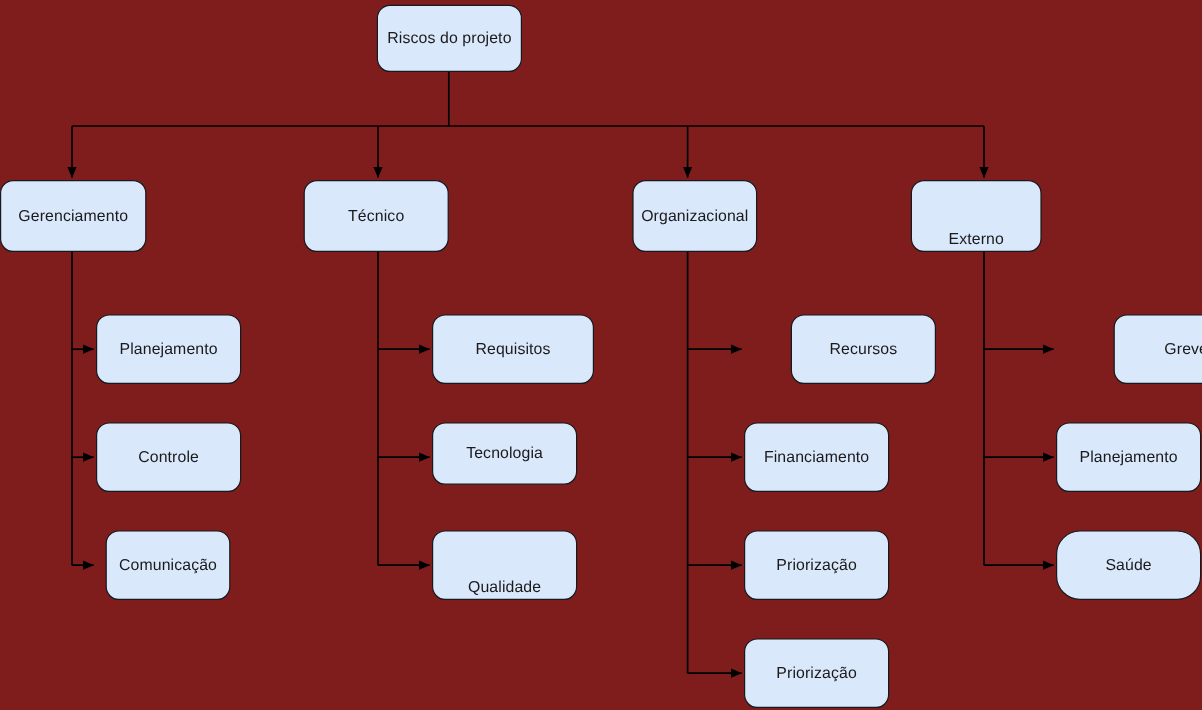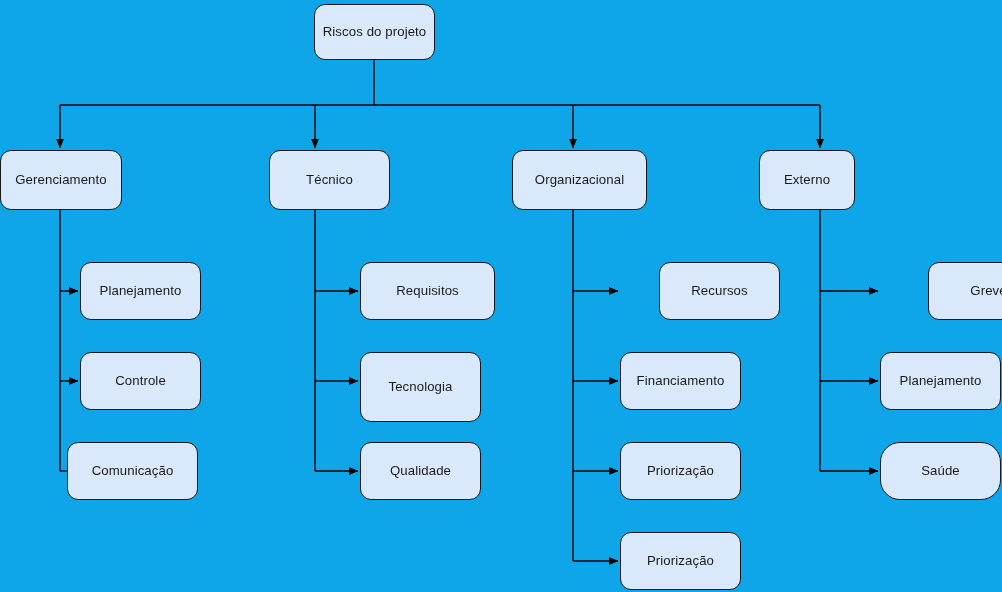--- a/index.html
+++ b/index.html
@@ -7,21 +7,21 @@
     padding: 0;
     background: #ffffff;
   }
   body {
     font-family: "Liberation Sans", sans-serif;
   }
   #canvas {
     position: relative;
     width: 1002px;
     height: 592px;
-    background: #0ea5e9;
+    background: #7f1d1d;
     overflow: hidden;
   }
   #edge-layer {
     position: absolute;
     left: 0;
     top: 0;
     width: 1002px;
     height: 592px;
     pointer-events: none;
   }
@@ -90,51 +90,51 @@
       </div>
       <div class="node" style="left: 0px; top: 150px; width: 122px; height: 60px;">
         <span class="node-label">Gerenciamento</span>
       </div>
       <div class="node" style="left: 80px; top: 262px; width: 121px; height: 58px;">
         <span class="node-label">Planejamento</span>
       </div>
       <div class="node" style="left: 80px; top: 352px; width: 121px; height: 58px; justify-content: center;">
         <span class="node-label">Controle</span>
       </div>
-      <div class="node" style="left: 67px; top: 442px; width: 131px; height: 58px;">
+      <div class="node" style="left: 88px; top: 442px; width: 104px; height: 58px;">
         <span class="node-label">Comunicação</span>
       </div>
-      <div class="node" style="left: 253px; top: 150px; width: 121px; height: 60px; margin-left: 16px;">
+      <div class="node" style="left: 253px; top: 150px; width: 121px; height: 60px;">
         <span class="node-label">Técnico</span>
       </div>
       <div class="node" style="left: 360px; top: 262px; width: 135px; height: 58px;">
         <span class="node-label">Requisitos</span>
       </div>
-      <div class="node" style="left: 360px; top: 352px; width: 121px; height: 70px;">
+      <div class="node" style="left: 360px; top: 352px; width: 121px; height: 52px;">
         <span class="node-label">Tecnologia</span>
       </div>
-      <div class="node" style="left: 360px; top: 442px; width: 121px; height: 58px;">
+      <div class="node" style="left: 360px; top: 442px; width: 121px; height: 58px; align-items: flex-end;">
         <span class="node-label">Qualidade</span>
       </div>
-      <div class="node" style="left: 512px; top: 150px; width: 135px; height: 60px;">
+      <div class="node" style="left: 527px; top: 150px; width: 104px; height: 60px;">
         <span class="node-label">Organizacional</span>
       </div>
       <div class="node" style="left: 620px; top: 262px; width: 121px; height: 58px; margin-left: 39px;">
         <span class="node-label">Recursos</span>
       </div>
       <div class="node" style="left: 620px; top: 352px; width: 121px; height: 58px;">
         <span class="node-label">Financiamento</span>
       </div>
       <div class="node" style="left: 620px; top: 442px; width: 121px; height: 58px;">
         <span class="node-label">Priorização</span>
       </div>
       <div class="node" style="left: 620px; top: 532px; width: 121px; height: 58px;">
         <span class="node-label">Priorização</span>
       </div>
-      <div class="node" style="left: 759px; top: 150px; width: 96px; height: 60px;">
+      <div class="node" style="left: 759px; top: 150px; width: 109px; height: 60px; align-items: flex-end;">
         <span class="node-label">Externo</span>
       </div>
       <div class="node" style="left: 880px; top: 262px; width: 121px; height: 58px; margin-left: 48px;">
         <span class="node-label">Greve</span>
       </div>
       <div class="node" style="left: 880px; top: 352px; width: 121px; height: 58px;">
         <span class="node-label">Planejamento</span>
       </div>
       <div class="node" style="left: 880px; top: 442px; width: 121px; height: 58px; border-radius: 20px;">
         <span class="node-label">Saúde</span>

